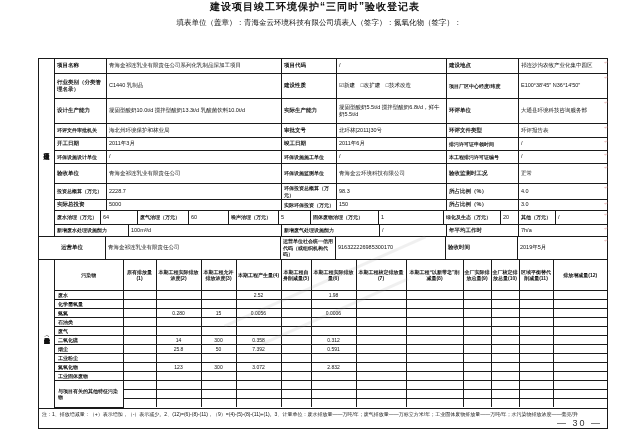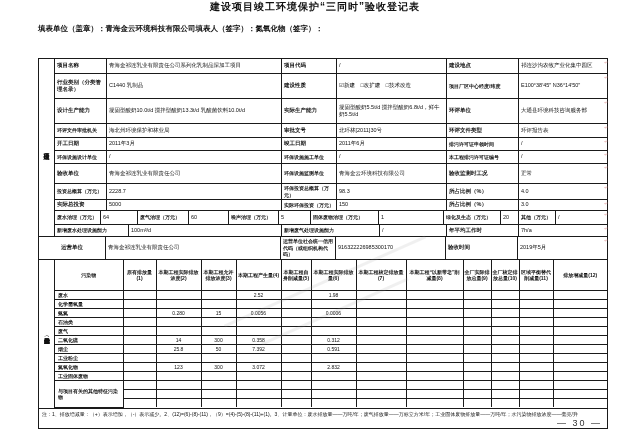--- a/index.html
+++ b/index.html
@@ -1,20 +1,20 @@
 <!DOCTYPE html>
 <html><head>
 <meta charset="utf-8">
 <style>
   html,body{margin:0;padding:0}
   body{width:630px;height:445px;background:#ffffff;color:#111;
        font-family:"Liberation Sans","DejaVu Sans",sans-serif;position:relative;overflow:hidden}
   .title{ text-align:center;font-weight:bold;font-size:10px;letter-spacing:1px;}
-  .subline{display:flex;justify-content:flex-start;font-weight:bold;font-size:7.5px;
-           margin:10px 30px 2px 38px}
+  .subline{display:flex;justify-content:center;font-weight:normal;font-size:7.5px;
+           margin:4px 30px 2px 38px}
   .form{position:absolute;left:38px;top:58px;width:570px;border:1.5px solid #1a1a1a;background:#fff;box-sizing:border-box}
   .band{display:flex;border-bottom:1px solid #1a1a1a}
   .band:last-child{border-bottom:none}
   .vcell{width:15px;min-width:15px;border-right:1px solid #1a1a1a;display:flex;align-items:center;justify-content:center;
          font-weight:bold;font-size:6px;writing-mode:vertical-rl;text-orientation:upright;line-height:1;padding:2px 0}
   .rows{flex:1;min-width:0}
   .row{display:flex;border-bottom:1px solid #1a1a1a}
   .row:last-child{border-bottom:none}
   .cell{border-right:1px solid #1a1a1a;padding:1px 2px;font-size:5.5px;line-height:1.3;
         display:flex;align-items:center;box-sizing:border-box;word-break:break-all;position:relative}

